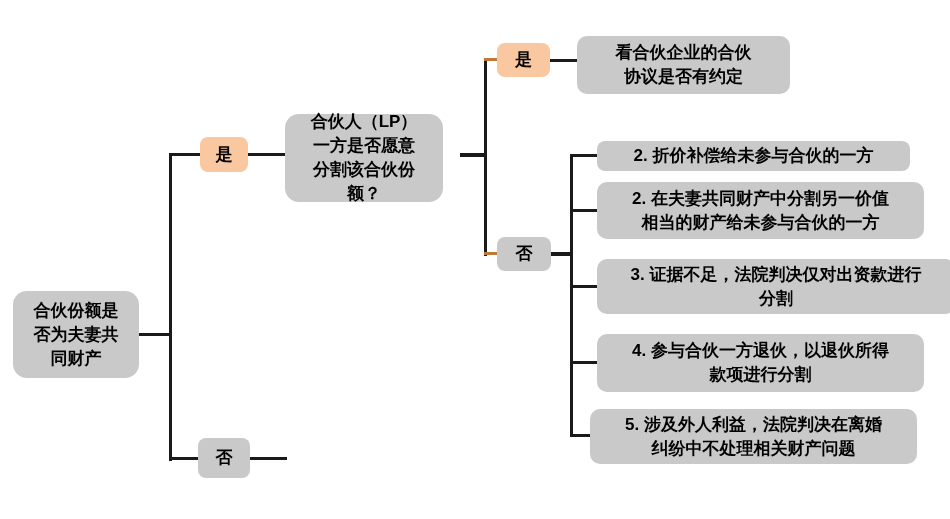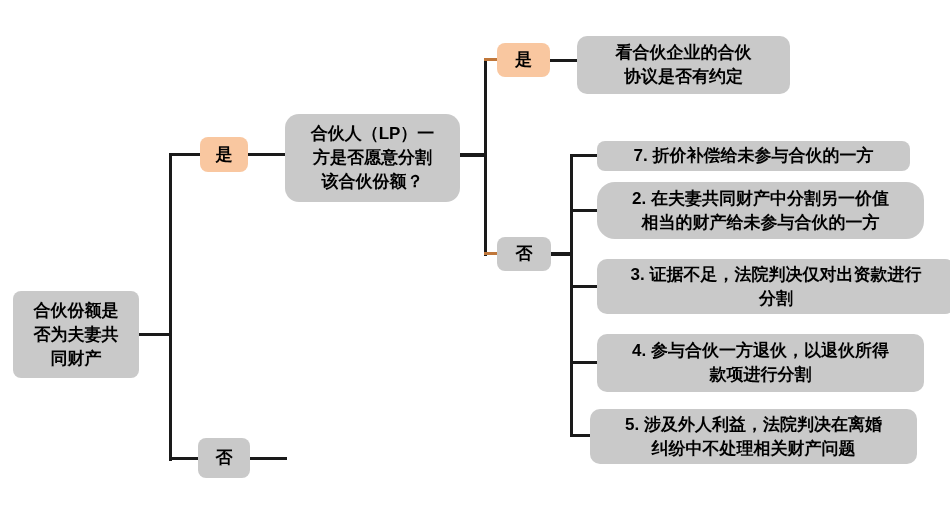--- a/index.html
+++ b/index.html
@@ -47,35 +47,35 @@
   <div class="hline" style="left:550px;top:59px;width:27px;"></div>
 
   <div class="hline" style="left:551px;top:252px;width:21px;height:4px;"></div>
   <div class="vline" style="left:570px;top:154px;height:283px;"></div>
   <div class="hline" style="left:570px;top:154px;width:27px;"></div>
   <div class="hline" style="left:570px;top:209px;width:27px;"></div>
   <div class="hline" style="left:570px;top:285px;width:27px;"></div>
   <div class="hline" style="left:570px;top:361px;width:27px;"></div>
   <div class="hline" style="left:570px;top:434px;width:27px;"></div>
 
-  <div class="node gray" style="left:13px;top:291px;width:126px;height:87px;border-radius:8px;padding:0 16px;">合伙份额是否为夫妻共同财产</div>
+  <div class="node gray" style="left:13px;top:291px;width:126px;height:87px;border-radius:14px;padding:0 16px;">合伙份额是否为夫妻共同财产</div>
 
   <div class="node orange small" style="left:200px;top:137px;width:48px;height:35px;border-radius:8px;">是</div>
 
-  <div class="node gray" style="left:285px;top:114px;width:175px;height:88px;border-radius:14px;padding:0 24px;">合伙人（LP）一方是否愿意分割该合伙份额？</div>
+  <div class="node gray" style="left:285px;top:114px;width:158px;height:88px;border-radius:14px;padding:0 24px;">合伙人（LP）一方是否愿意分割该合伙份额？</div>
 
   <div class="node orange small" style="left:497px;top:43px;width:53px;height:34px;border-radius:8px;">是</div>
 
   <div class="node gray" style="left:577px;top:36px;width:213px;height:58px;border-radius:10px;padding:0 36px;">看合伙企业的合伙协议是否有约定</div>
 
   <div class="node gray small" style="left:497px;top:237px;width:54px;height:34px;border-radius:8px;">否</div>
 
-  <div class="node gray" style="left:597px;top:141px;width:313px;height:30px;border-radius:8px;">7. 折价补偿给未参与合伙的一方</div>
+  <div class="node gray" style="left:597px;top:141px;width:313px;height:30px;border-radius:8px;">2. 折价补偿给未参与合伙的一方</div>
 
-  <div class="node gray" style="left:597px;top:182px;width:327px;height:57px;border-radius:18px;padding:0 28px;">2. 在夫妻共同财产中分割另一价值相当的财产给未参与合伙的一方</div>
+  <div class="node gray" style="left:597px;top:182px;width:327px;height:57px;border-radius:10px;padding:0 28px;">2. 在夫妻共同财产中分割另一价值相当的财产给未参与合伙的一方</div>
 
   <div class="node gray" style="left:597px;top:259px;width:358px;height:55px;border-radius:10px;padding:0 28px;">3. 证据不足，法院判决仅对出资款进行分割</div>
 
   <div class="node gray" style="left:597px;top:334px;width:327px;height:58px;border-radius:10px;padding:0 32px;">4. 参与合伙一方退伙，以退伙所得款项进行分割</div>
 
   <div class="node gray" style="left:590px;top:409px;width:327px;height:55px;border-radius:10px;padding:0 32px;">5. 涉及外人利益，法院判决在离婚纠纷中不处理相关财产问题</div>
 
   <div class="node gray small" style="left:198px;top:438px;width:52px;height:40px;border-radius:8px;">否</div>
 
 

